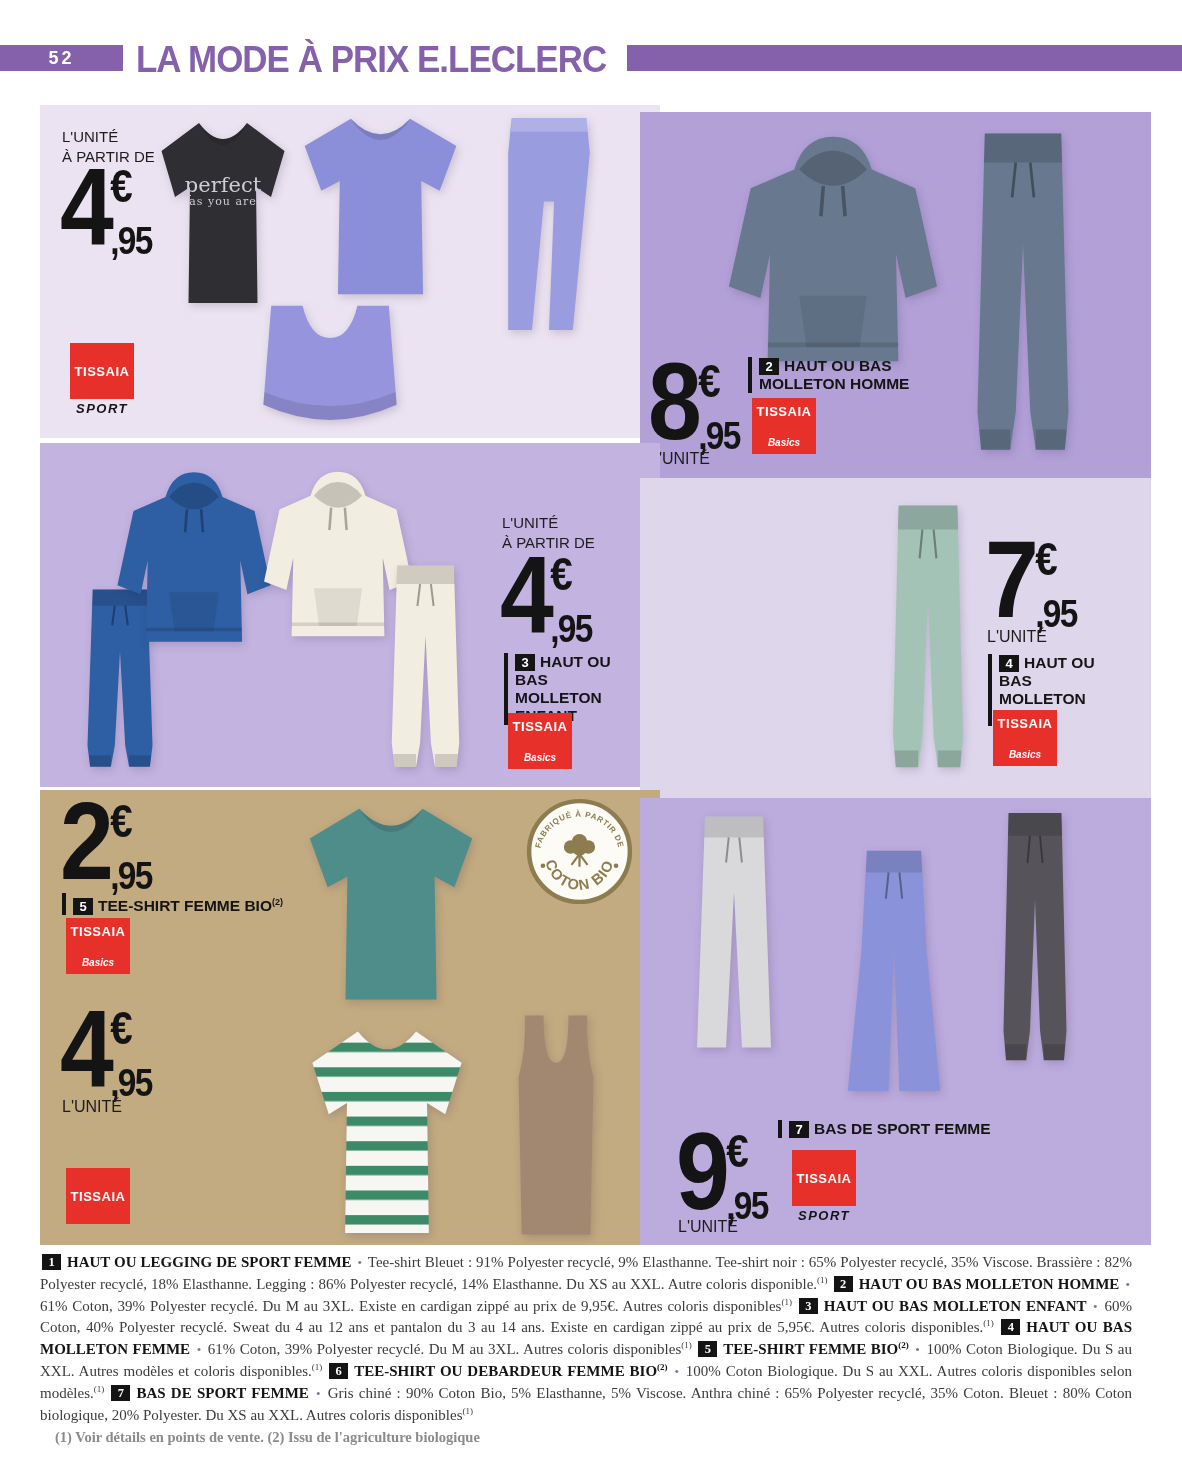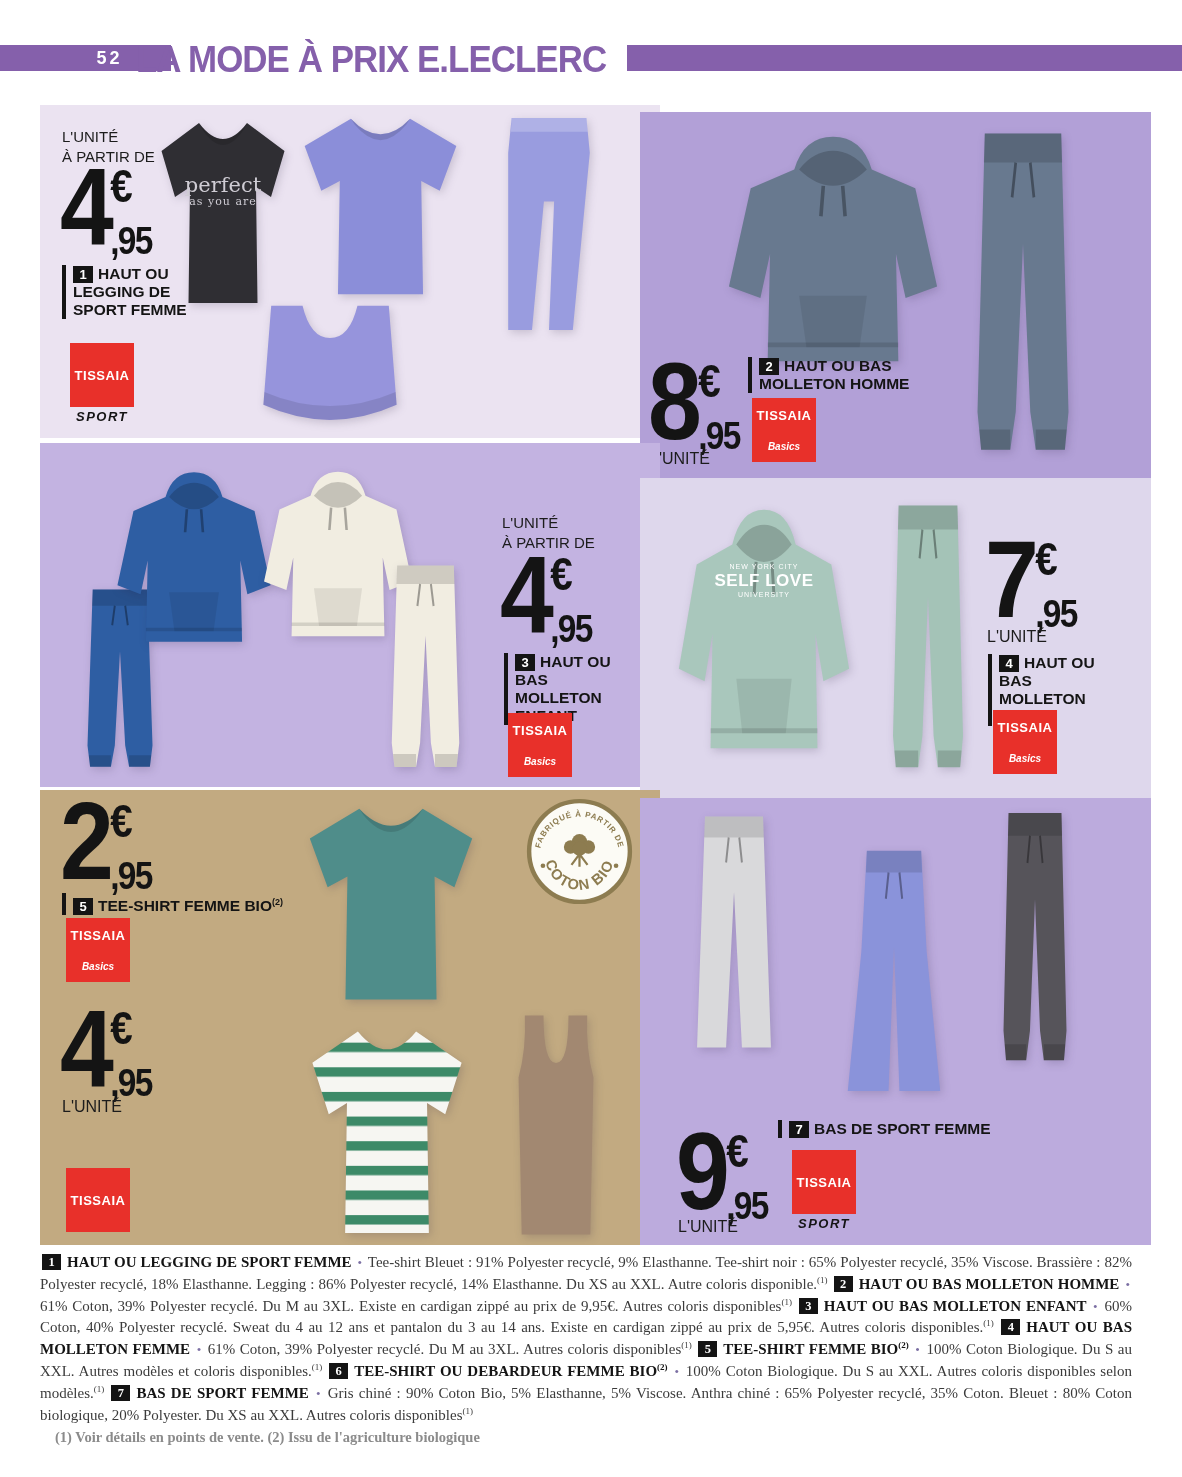--- a/index.html
+++ b/index.html
@@ -2,21 +2,21 @@
 <html><head>
 <meta charset="utf-8">
 <style>
   html,body{margin:0;padding:0;background:#fff;}
   .page{position:relative;width:1182px;height:1477px;background:#fff;overflow:hidden;
         font-family:"Liberation Sans",sans-serif;color:#141414;}
 
   
   .hdr-bar{position:absolute;top:45px;height:26px;background:#8560ab;}
   .hdr-num{left:0;width:123px;color:#fff;font-weight:700;font-size:18px;letter-spacing:3px;
-           display:flex;align-items:center;justify-content:center;padding-left:48px;}
+           display:flex;align-items:center;justify-content:center;}
   .hdr-right{left:627px;width:555px;}
   .hdr-title{position:absolute;left:136px;top:37px;font-size:36px;font-weight:800;color:#8560ab;
              letter-spacing:-1px;white-space:nowrap;transform:scale(.97,1.05);transform-origin:left top;}
 
   
   .panel{position:absolute;padding-left:28px;}
   #panelA{left:40px;top:105px;width:592px;height:333px;background:#ebe3f1;}
   #panelB{left:40px;top:443px;width:592px;height:344px;background:#c3b3e1;}
   #panelC{left:40px;top:790px;width:592px;height:455px;background:#c2aa81;}
   #panelD{left:640px;top:112px;width:483px;height:366px;background:#b2a0d7;}
@@ -36,21 +36,21 @@
   
   .plabel{position:absolute;display:flex;gap:7px;}
   .plabel .vbar{width:4px;background:#141414;flex:none;}
   .plabel .ptext{font-size:15.5px;font-weight:800;line-height:18px;color:#141414;}
   .badge{display:inline-block;background:#141414;color:#fff;font-weight:700;font-size:13px;
          width:20px;height:17px;line-height:17px;text-align:center;margin-right:5px;}
   .ptext sup{font-size:9px;}
 
   
   .tissaia{position:absolute;text-align:center;width:64px;}
-  .t-box{background:#e8302a;color:#fff;width:64px;height:64px;display:flex;flex-direction:column;
+  .t-box{background:#e8302a;color:#fff;width:64px;height:56px;display:flex;flex-direction:column;
          align-items:center;justify-content:center;}
   .t-name{font-size:13px;font-weight:700;letter-spacing:.5px;}
   .t-sub{font-size:10px;font-weight:700;font-style:italic;margin-top:18px;}
   .t-sport{color:#141414;font-weight:800;font-style:italic;font-size:13px;letter-spacing:1.5px;margin-top:2px;}
 
   
   .garment{position:absolute;filter:drop-shadow(2px 3px 4px rgba(40,30,60,.18));}
   .garment svg{display:block;width:100%;height:100%;}
   .print{position:absolute;left:0;right:0;text-align:center;pointer-events:none;}
   .print-perfect{top:32%;color:#cfccd4;font-family:"DejaVu Serif",serif;}
@@ -134,24 +134,20 @@
     <div class="p-from" style="left:22px;top:22px;">
       <span>L'UNITÉ</span><br><span>À PARTIR DE</span>
     </div>
     <div class="price" style="left:20px;top:58px;">
       <span class="p-int">4</span>
       <span class="p-right">
         <span class="p-eur">€</span>
         <span class="p-cents">,95</span>
       </span>
     </div>
-    <div class="plabel" style="left:22px;top:160px;width:140px;">
-      <div class="vbar"></div>
-      <div class="ptext"><span class="badge">1</span><span>HAUT OU LEGGING DE SPORT FEMME</span></div>
-    </div>
     <div class="tissaia" style="left:30px;top:238px;">
       <div class="t-box">
           <span class="t-name">TISSAIA</span>
         </div>
       <div class="t-sport">SPORT</div>
     </div>
     <div class="garment" style="left:108px;top:6px;width:150px;height:200px;color:#2f2e33;">
       <svg viewBox="0 0 100 100" preserveAspectRatio="none">
           <use href="#g-tshirt"></use>
         </svg>
@@ -245,30 +241,20 @@
     </div>
     <div class="tissaia" style="left:468px;top:270px;">
       <div class="t-box">
         <span class="t-name">TISSAIA</span>
         <span class="t-sub">Basics</span>
       </div>
     </div>
   </div>
 
   <div class="panel" id="panelE">
-    <div class="garment" style="left:25px;top:12px;width:198px;height:278px;color:#a9c7bc;">
-      <svg viewBox="0 0 100 112" preserveAspectRatio="none">
-          <use href="#g-hoodie"></use>
-        </svg>
-      <div class="print print-sage">
-        <span class="l1">NEW YORK CITY</span>
-        <span class="l2">SELF LOVE</span>
-        <span class="l3">UNIVERSITY</span>
-      </div>
-    </div>
     <div class="garment" style="left:218px;top:18px;width:140px;height:288px;color:#a4c3b7;">
       <svg viewBox="0 0 100 120" preserveAspectRatio="none">
           <use href="#g-joggers"></use>
         </svg>
     </div>
     <div class="price" style="left:345px;top:58px;">
       <span class="p-int">7</span>
       <span class="p-right">
         <span class="p-eur">€</span>
         <span class="p-cents">,95</span>

